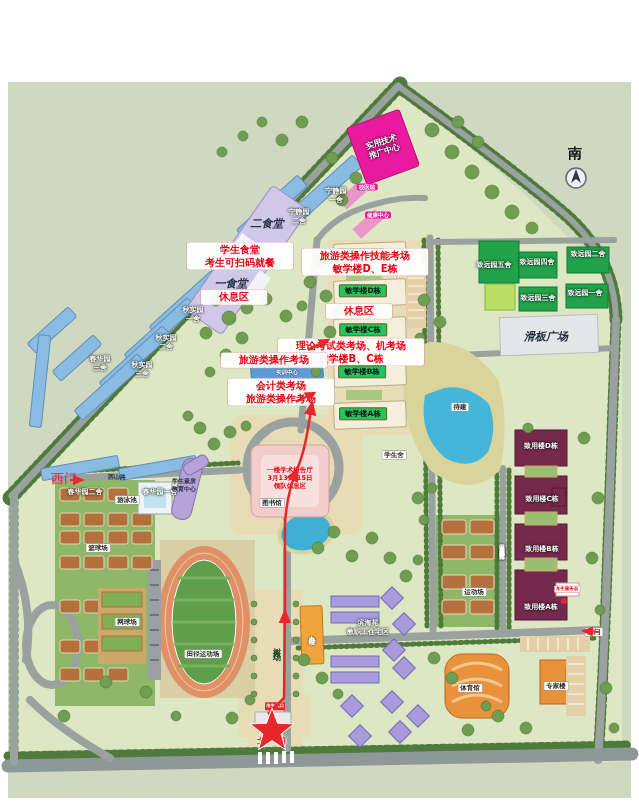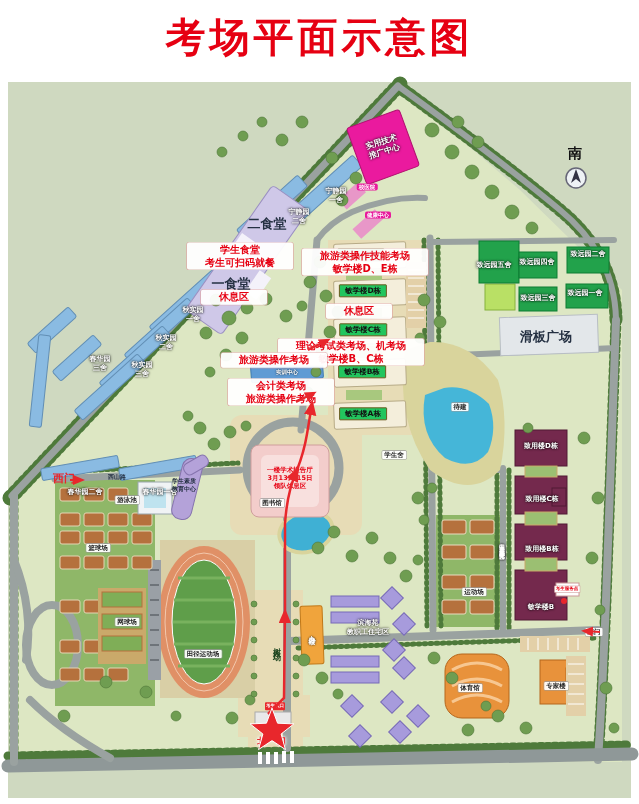--- a/index.html
+++ b/index.html
@@ -12,40 +12,39 @@
   .lab{position:absolute;transform:translate(-50%,-50%);white-space:pre-line;text-align:center;
        line-height:1.25;z-index:6;pointer-events:none;}
   .redbox{background:rgba(255,255,255,.95);color:#e60012;font-size:10px;font-weight:700;
           padding:1px 18px;border-radius:2px;box-shadow:0 0 0 .6px #e0a0a0;}
   .yellow{background:#22c55e;color:#111;font-size:7.5px;font-weight:700;padding:1px 5px;
           border:1px solid #6b5b1e;border-radius:1px;white-space:nowrap;}
   .whitebox{background:rgba(255,255,255,.94);color:#222;font-size:6.5px;font-weight:700;
             padding:0 2px;border-radius:1px;box-shadow:0 0 0 .6px #999;white-space:nowrap;}
   .wt{color:#fff;font-size:7px;font-weight:700;text-shadow:0 0 2px rgba(0,0,0,.9),0 0 3px rgba(0,0,0,.7);}
   .wtsm{color:#fff;font-size:5.5px;font-weight:700;text-shadow:0 0 2px rgba(0,0,0,.9);}
-  .dk{color:#243042;font-size:13px;font-weight:700;}
+  .dk{color:#243042;font-size:11px;font-weight:700;font-style:italic;}
   .dksm{color:#243042;font-size:6px;font-weight:700;}
   .mag{background:#e8199c;color:#fff;font-size:5.5px;font-weight:700;padding:0 2px;border-radius:2px;white-space:nowrap;}
-  .redtext{color:#e8272c;font-size:11px;font-weight:700;}
+  .redtext{color:#e8272c;font-size:13px;font-weight:400;}
   .rednotice{color:#e60012;font-size:6.5px;font-weight:700;}
   .vtextw{writing-mode:vertical-rl;color:#fff;font-size:5.5px;font-weight:700;
           text-shadow:0 0 2px #333,0 0 2px #333;letter-spacing:1px;}
   .vtextd{writing-mode:vertical-rl;color:#1e4620;font-size:8px;font-weight:700;letter-spacing:2px;}
   .vtextwo{writing-mode:vertical-rl;color:#fff;font-size:7px;font-weight:700;text-shadow:0 0 2px rgba(0,0,0,.9);letter-spacing:1px;}
   .tinyredbox{background:#fff;color:#e60012;font-size:4.5px;font-weight:700;padding:0 1px;box-shadow:0 0 0 .5px #c99;}
   .tinyredbadge{background:#e8272c;color:#fff;font-size:4.5px;font-weight:700;padding:1px;border-radius:1px;}
   .gatetext{color:#e8272c;font-size:9px;font-weight:900;letter-spacing:1px;
             text-shadow:0 0 2px #fff,0 0 3px #fff,0 0 4px #fff;}
   .compass{color:#111;font-size:14px;font-weight:900;}
 </style>
 </head>
 <body>
 
 <div class="page">
-  <h1 class="title">考场平面示意图</h1>
 
   <div class="map">
 
     <svg width="639" height="804" viewBox="0 0 639 804">
 
       <g>
         <rect x="8" y="82" width="623" height="716" fill="#cfd9c0"></rect>
         <polygon points="12,492 398,86 520,190 622,290 622,762 12,762" fill="#dde7c3"></polygon>
         <rect x="230" y="415" width="132" height="120" rx="12" fill="#e7dcb6"></rect>
         <rect x="328" y="240" width="100" height="195" fill="#e7dcb6"></rect>
@@ -431,21 +430,21 @@
         <div class="lab wt" style="left: 537px; top: 262px; transform: translate(-50%, -50%);">致远园四舍</div>
         <div class="lab wt" style="left: 588px; top: 254px; transform: translate(-50%, -50%);">致远园二舍</div>
         <div class="lab wt" style="left: 538px; top: 298px; transform: translate(-50%, -50%);">致远园三舍</div>
         <div class="lab wt" style="left: 585px; top: 293px; transform: translate(-50%, -50%);">致远园一舍</div>
         <div class="lab dk" style="left: 546px; top: 337px; transform: translate(-50%, -50%);">滑板广场</div>
         <div class="lab whitebox" style="left: 460px; top: 407px; transform: translate(-50%, -50%);">待建</div>
         <div class="lab whitebox" style="left: 394px; top: 455px; transform: translate(-50%, -50%);">学生舍</div>
         <div class="lab wt" style="left: 541px; top: 446px; transform: translate(-50%, -50%);">致用楼D栋</div>
         <div class="lab wt" style="left: 542px; top: 499px; transform: translate(-50%, -50%);">致用楼C栋</div>
         <div class="lab wt" style="left: 542px; top: 549px; transform: translate(-50%, -50%);">致用楼B栋</div>
-        <div class="lab wt" style="left: 541px; top: 607px; transform: translate(-50%, -50%);">敏学楼B</div>
+        <div class="lab wt" style="left: 541px; top: 607px; transform: translate(-50%, -50%);">致用楼A栋</div>
         <div class="lab tinyredbox" style="left: 567px; top: 589px; transform: translate(-50%, -50%);">考生服务点</div>
         <div class="lab vtextw" style="left: 502px; top: 545px; transform: translate(-50%, -50%);">中国共产党党史雕塑文化园</div>
         <div class="lab whitebox" style="left: 474px; top: 592px; transform: translate(-50%, -50%);">运动场</div>
         <div class="lab whitebox" style="left: 594px; top: 632px; transform: translate(-50%, -50%);">东门</div>
         <div class="lab whitebox" style="left: 470px; top: 688px; transform: translate(-50%, -50%);">体育馆</div>
         <div class="lab whitebox" style="left: 556px; top: 686px; transform: translate(-50%, -50%);">专家楼</div>
         <div class="lab wt" style="left: 368px; top: 628px; transform: translate(-50%, -50%);">滨海苑
 教职工住宅区</div>
         <div class="lab vtextwo" style="left: 311px; top: 632px; transform: translate(-50%, -50%);">办公楼</div>
         <div class="lab vtextd" style="left: 276px; top: 645px; transform: translate(-50%, -50%);">树人广场</div>

